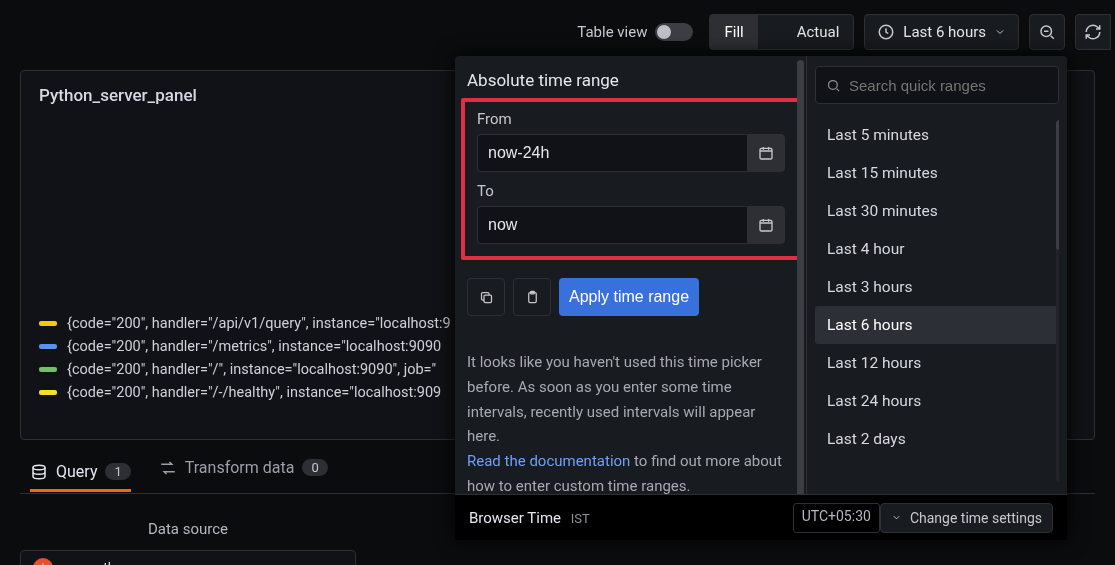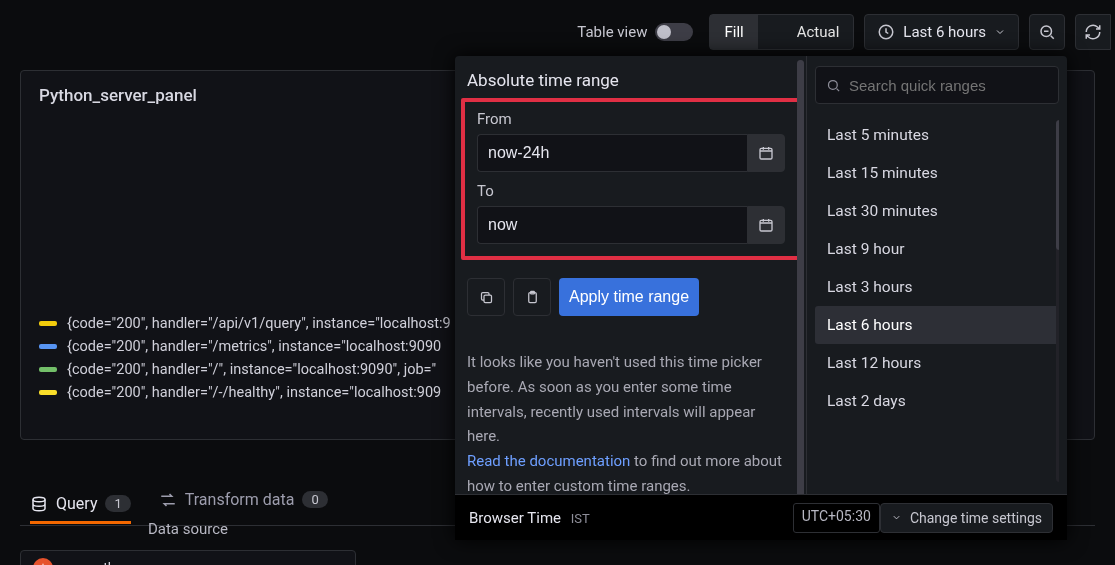--- a/index.html
+++ b/index.html
@@ -67,21 +67,21 @@
 
   
   .tabs {
     position: absolute;
     left: 20px; top: 458px;
     display: flex; gap: 28px; align-items: center;
     border-bottom: 1px solid #2d2f34;
     width: 1075px;
     padding: 0 10px 8px 10px;
   }
-  .tab { display: flex; align-items: center; gap: 8px; color: #9d9dad; font-size: 16px; padding-bottom: 8px; cursor:pointer;margin-top:32px; }
+  .tab { display: flex; align-items: center; gap: 8px; color: #9d9dad; font-size: 16px; padding-bottom: 8px; cursor:pointer; }
   .tab.active { color: #e6e6ef; border-bottom: 3px solid #f46800; margin-bottom: -11px; }
   .tab .badge {
     background: #2d2f34; border-radius: 12px; padding: 1px 9px; font-size: 13px; color: #c7c7d0;
   }
 
   
   .dsrow {
     position: absolute;
     left: 20px; top: 520px;
     display: flex; align-items: center; gap: 12px; flex-direction: column;
@@ -382,24 +382,25 @@
         </svg>
       <input style="background: none; border: none; color: rgb(199, 199, 208); font-size: 15px; outline: none; flex: 1 1 0%;" placeholder="Search quick ranges">
     </div>
     <div class="range-list" id="range-list">
       <div class="scroll-right-track">
         <div class="scrollthumb" style="top:0;height:36%;right:0"></div>
       </div>
     <div class="range-item">Last 5 minutes</div>
         <div class="range-item">Last 15 minutes</div>
         <div class="range-item">Last 30 minutes</div>
-        <div class="range-item">Last 9 hour</div>
+        <div class="range-item">Last 4 hour</div>
         <div class="range-item">Last 3 hours</div>
         <div class="range-item selected">Last 6 hours</div>
         <div class="range-item">Last 12 hours</div>
+        <div class="range-item">Last 24 hours</div>
         <div class="range-item">Last 2 days</div>
       </div>
   </div>
 
   <div class="popup-bottom">
     <div class="bt-left">
       <span>Browser Time</span>
       <span class="tz">IST</span>
     </div>
     <div class="bt-right">

